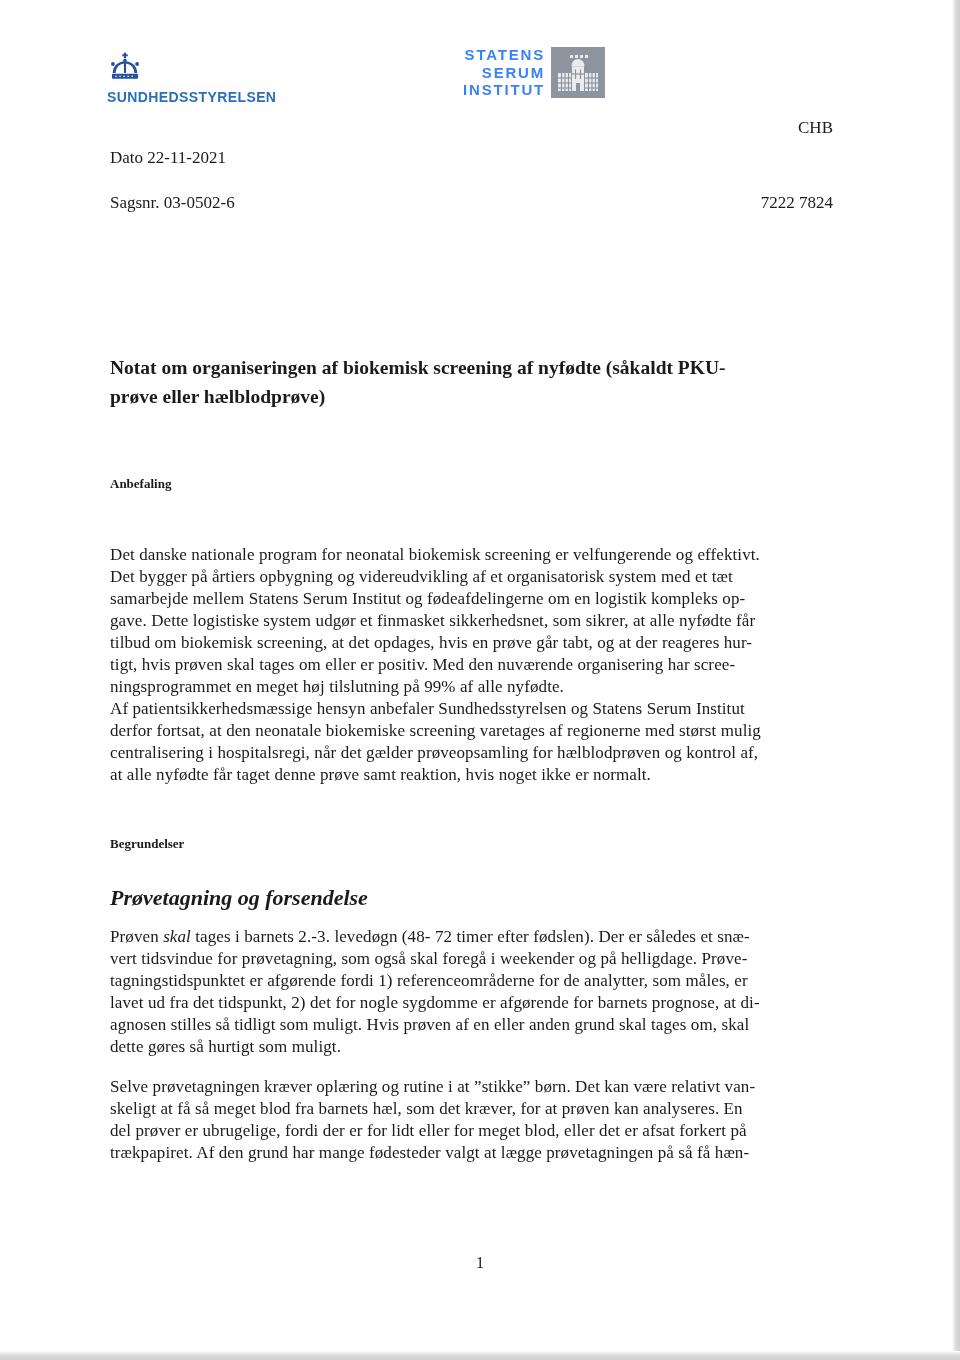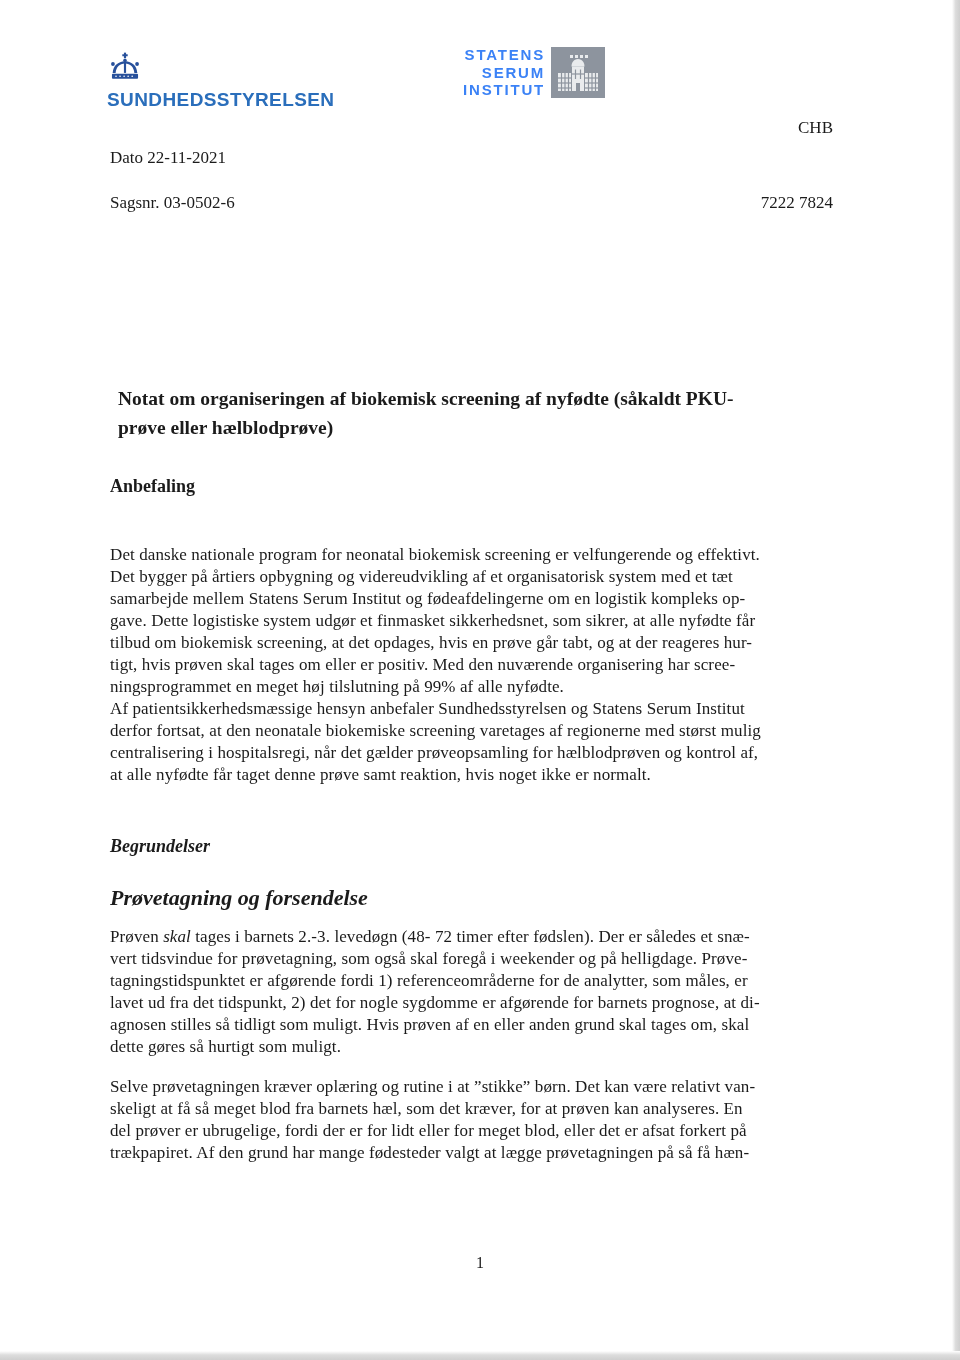--- a/index.html
+++ b/index.html
@@ -1,26 +1,26 @@
 <!DOCTYPE html>
 <html><head>
 <meta charset="utf-8">
 <style>
   html,body{margin:0;padding:0;background:#ffffff;}
   .page{position:relative;width:960px;height:1360px;background:#ffffff;overflow:hidden;
         font-family:"Liberation Serif",serif;color:#1b1b1b;}
   .abs{position:absolute;}
   .body-text{font-size:17px;line-height:22px;white-space:pre-line;width:745px;letter-spacing:0.1px;}
   .doc-title{font-weight:bold;font-size:19.5px;line-height:28.5px;white-space:pre-line;width:760px;}
-  .h2{font-weight:bold;font-size:18px;}
+  .h2{font-weight:bold;font-size:13px;}
   .h3{font-weight:bold;font-style:italic;font-size:22px;}
   .meta{font-size:17px;}
   .right-col{right:127px;text-align:left;}
   .left-col{left:110px;}
-  .sst-word{font-family:"Liberation Sans",sans-serif;font-weight:bold;font-size:19px;
+  .sst-word{font-family:"Liberation Sans",sans-serif;font-weight:bold;font-size:14px;
             letter-spacing:0.4px;color:#2A6EBB;}
   .ssi-text{font-family:"Liberation Sans",sans-serif;font-weight:bold;font-size:15px;
             line-height:17.5px;letter-spacing:1.8px;color:#3b82f6;text-align:right;}
   .page-number{left:0;width:100%;text-align:center;font-size:16px;}
   .edge-right{right:0;top:0;width:8px;height:1352px;
               background:linear-gradient(to right,#ffffff,#dcdcdc 45%,#cfcfcf);}
   .edge-bottom{left:0;bottom:0;width:100%;height:9px;
                background:linear-gradient(to bottom,#ffffff,#dcdcdc 45%,#cfcfcf);}
   em{font-style:italic;}
 </style>
@@ -87,37 +87,37 @@
       <line x1="21" y1="27" x2="33" y2="27"></line>
     </g>
     <rect x="25" y="36" width="4" height="8" fill="#8D949E"></rect>
   </svg>
 
   <div class="abs meta right-col" style="top:118px;">CHB</div>
   <div class="abs meta left-col" style="top:148px;">Dato 22-11-2021</div>
   <div class="abs meta left-col" style="top:193px;">Sagsnr. 03-0502-6</div>
   <div class="abs meta right-col" style="top:193px;">7222 7824</div>
 
-  <div class="abs left-col doc-title" style="top:385px;margin-left:8px;">Notat om organiseringen af biokemisk screening af nyfødte (såkaldt PKU-
+  <div class="abs left-col doc-title" style="top:354px;">Notat om organiseringen af biokemisk screening af nyfødte (såkaldt PKU-
 prøve eller hælblodprøve)</div>
 
   <div class="abs left-col h2" style="top:476px;">Anbefaling</div>
   <div class="abs left-col body-text" style="top:516px;margin-top:28px;">Det danske nationale program for neonatal biokemisk screening er velfungerende og effektivt.
 Det bygger på årtiers opbygning og videreudvikling af et organisatorisk system med et tæt
 samarbejde mellem Statens Serum Institut og fødeafdelingerne om en logistik kompleks op-
 gave. Dette logistiske system udgør et finmasket sikkerhedsnet, som sikrer, at alle nyfødte får
 tilbud om biokemisk screening, at det opdages, hvis en prøve går tabt, og at der reageres hur-
 tigt, hvis prøven skal tages om eller er positiv. Med den nuværende organisering har scree-
 ningsprogrammet en meget høj tilslutning på 99% af alle nyfødte.</div>
   <div class="abs left-col body-text" style="top:698px;">Af patientsikkerhedsmæssige hensyn anbefaler Sundhedsstyrelsen og Statens Serum Institut
 derfor fortsat, at den neonatale biokemiske screening varetages af regionerne med størst mulig
 centralisering i hospitalsregi, når det gælder prøveopsamling for hælblodprøven og kontrol af,
 at alle nyfødte får taget denne prøve samt reaktion, hvis noget ikke er normalt.</div>
 
-  <div class="abs left-col h2" style="top:836px;font-style:italic;">Begrundelser</div>
+  <div class="abs left-col h2" style="top:836px;">Begrundelser</div>
   <div class="abs left-col h3" style="top:885px;">Prøvetagning og forsendelse</div>
   <div class="abs left-col body-text" style="top:926px;"><span>Prøven </span><em>skal</em><span> tages i barnets 2.-3. levedøgn (48- 72 timer efter fødslen). Der er således et snæ-
 vert tidsvindue for prøvetagning, som også skal foregå i weekender og på helligdage. Prøve-
 tagningstidspunktet er afgørende fordi 1) referenceområderne for de analytter, som måles, er
 lavet ud fra det tidspunkt, 2) det for nogle sygdomme er afgørende for barnets prognose, at di-
 agnosen stilles så tidligt som muligt. Hvis prøven af en eller anden grund skal tages om, skal
 dette gøres så hurtigt som muligt.</span></div>
   <div class="abs left-col body-text" style="top:1076px;">Selve prøvetagningen kræver oplæring og rutine i at ”stikke” børn. Det kan være relativt van-
 skeligt at få så meget blod fra barnets hæl, som det kræver, for at prøven kan analyseres. En
 del prøver er ubrugelige, fordi der er for lidt eller for meget blod, eller det er afsat forkert på

